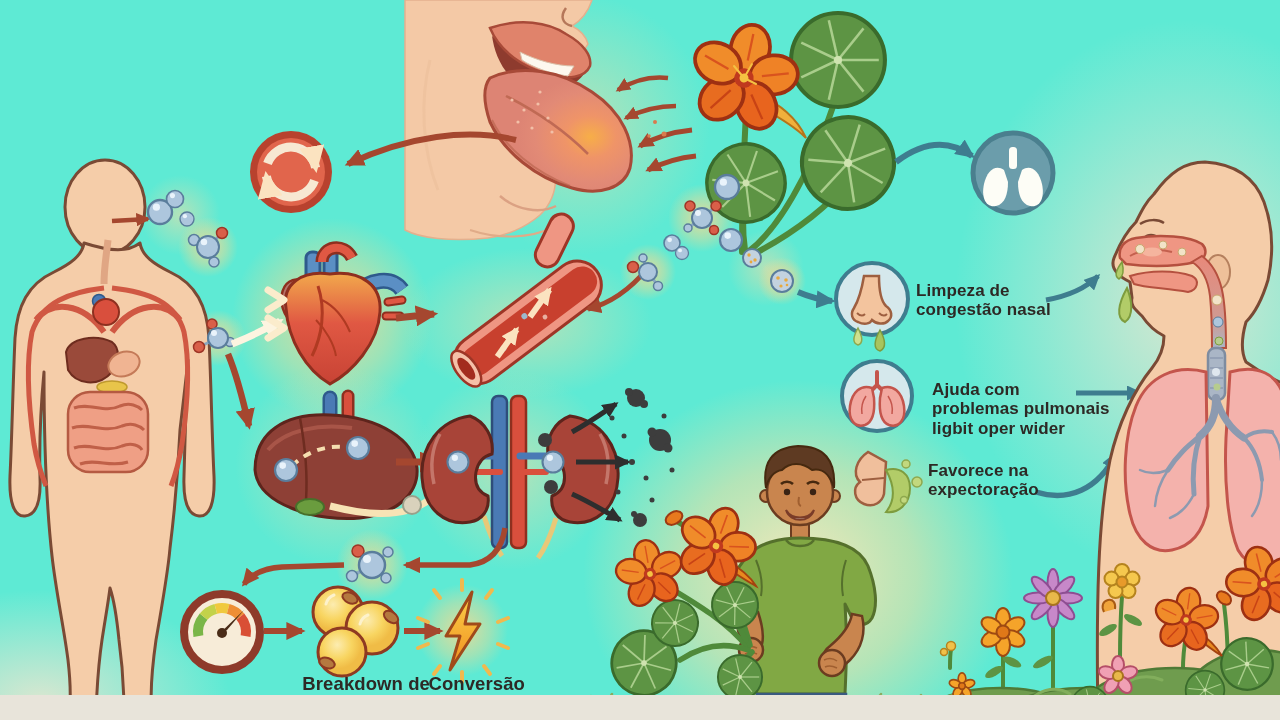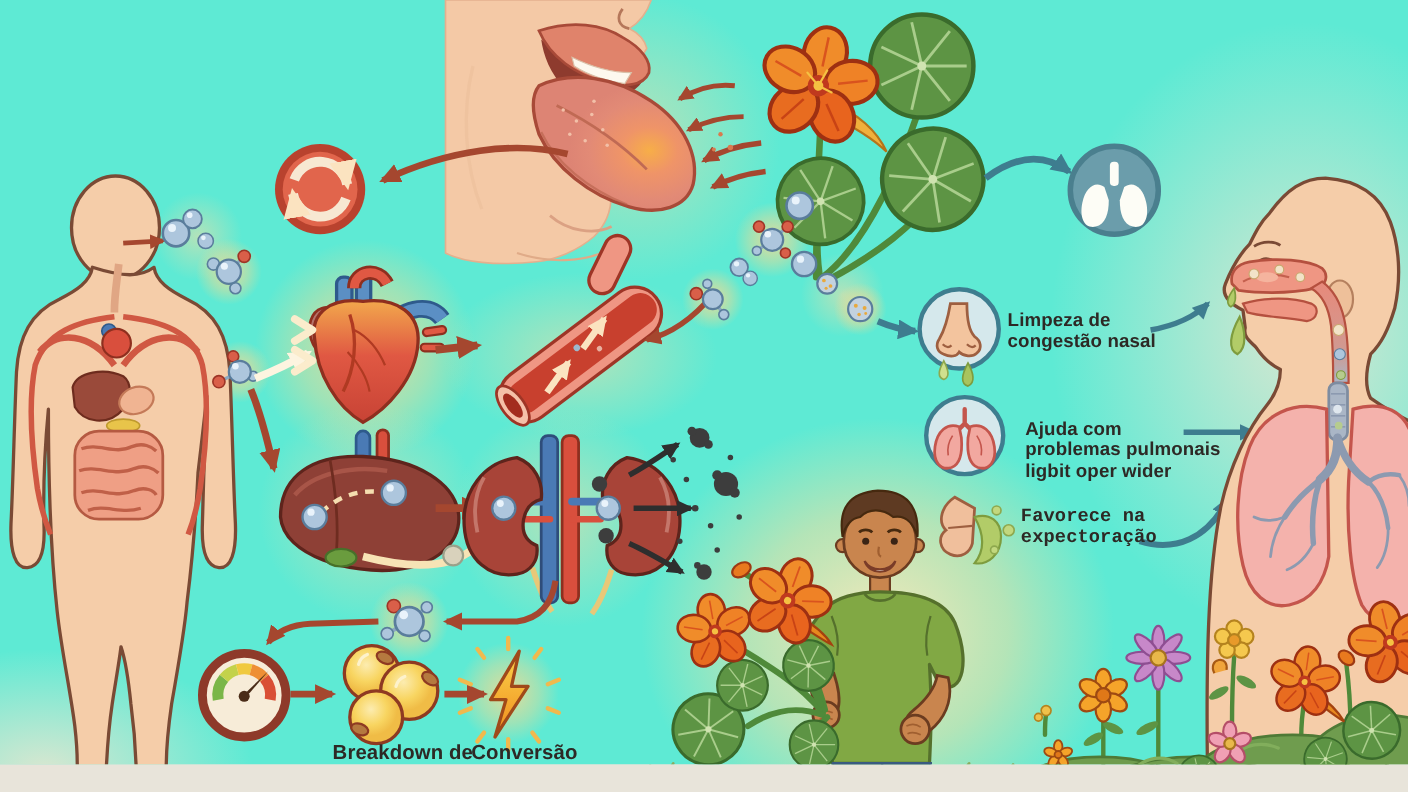--- a/index.html
+++ b/index.html
@@ -738,20 +738,20 @@
     <use href="#nflower" x="-40" y="-40" width="80" height="80" transform="translate(1264,584) scale(1.05) rotate(-14 0 0)"></use>
     <ellipse cx="1224" cy="598" rx="8" ry="5.5" transform="rotate(40 1224 598)" fill="#e8791e" stroke="#9e3a12" stroke-width="2"></ellipse>
   </g>
 </svg>
 
 <div class="lbl lbl-side" style="left:916px;top:281px;">Limpeza de
 congestão nasal</div>
 <div class="lbl lbl-side" style="left:932px;top:367px;margin-top:13px;">Ajuda com
 problemas pulmonais
 ligbit oper wider</div>
-<div class="lbl lbl-side" style="left:928px;top:461px;font-family:Liberation Mono, monospace;">Favorece na
+<div class="lbl lbl-side" style="left:928px;top:461px;">Favorece na
 expectoração</div>
 <div class="lbl lbl-bottom" style="left:240px;top:674px;width:190px;">Breakdown de
 células e grasas</div>
 <div class="lbl lbl-bottom" style="left:385px;top:674px;width:140px;">Conversão
 to energia</div>
 
 </div>
 
 </body></html>

